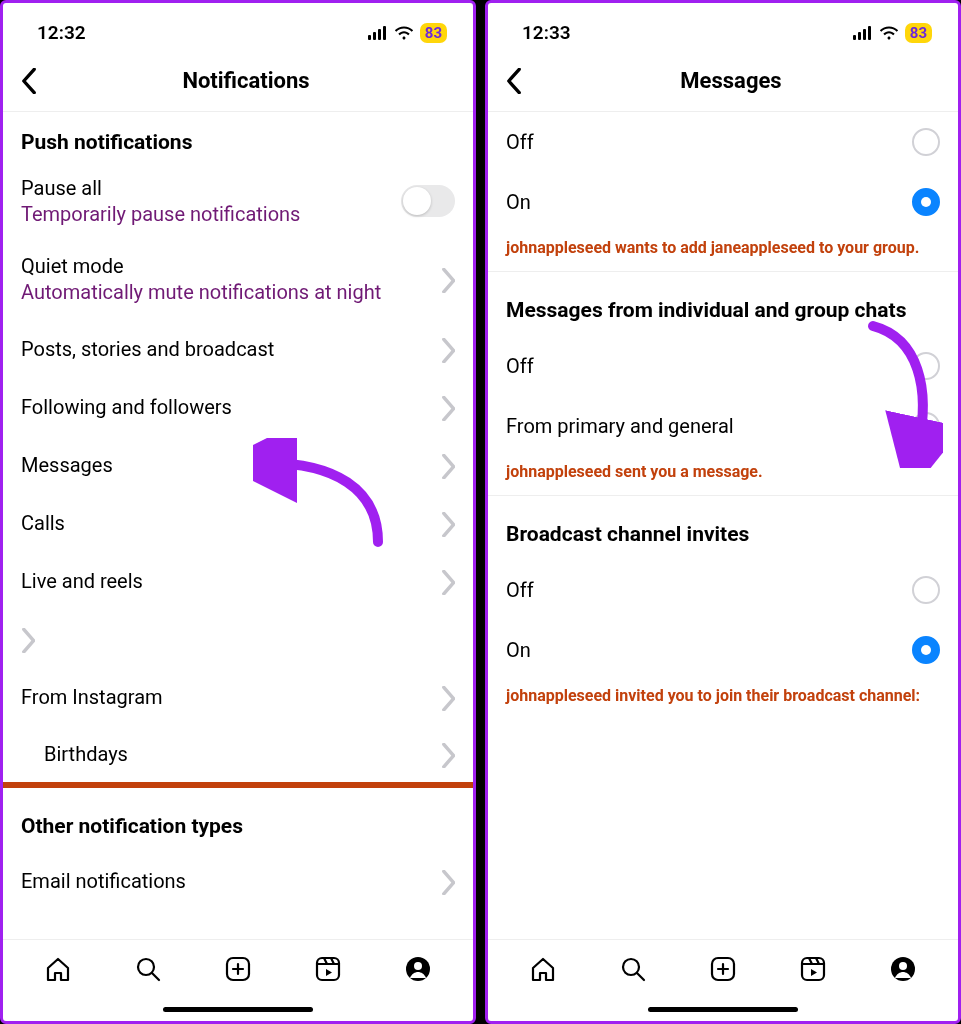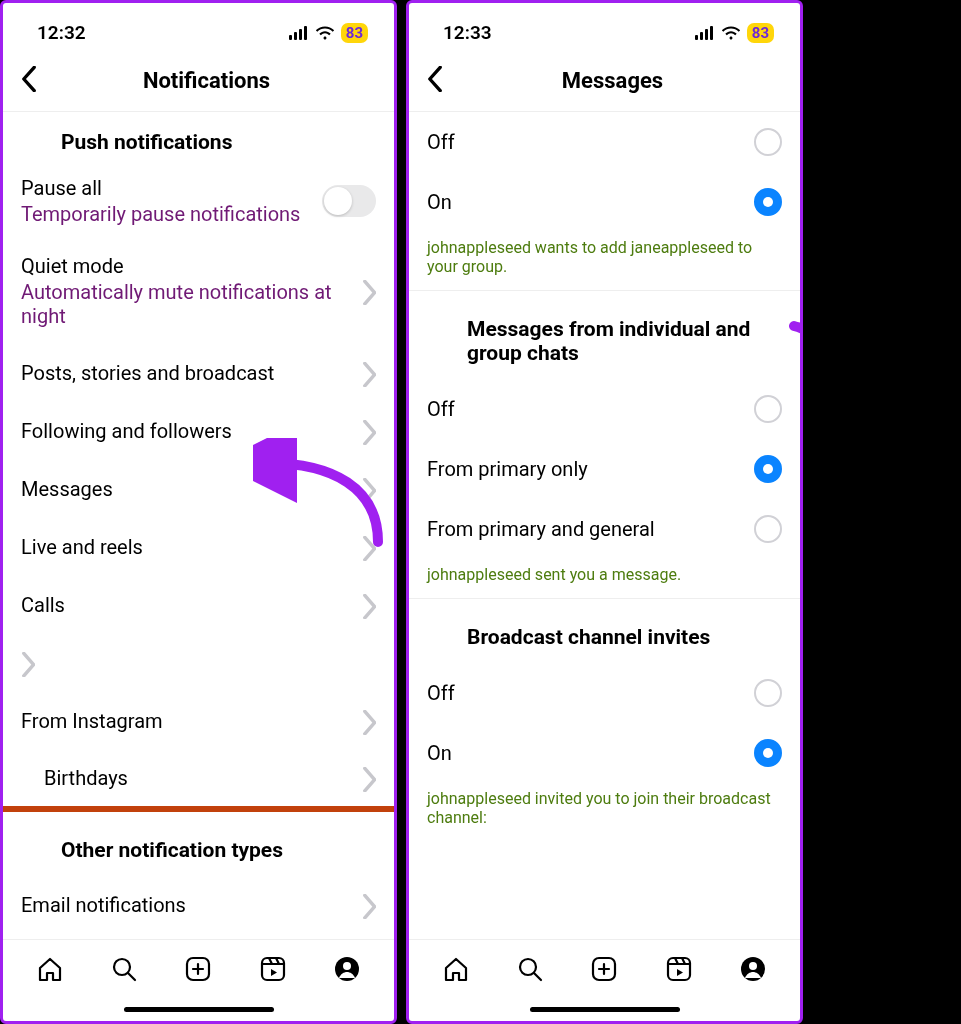--- a/index.html
+++ b/index.html
@@ -7,21 +7,21 @@
     font-family: -apple-system, BlinkMacSystemFont, "Segoe UI", Roboto, Helvetica, Arial, sans-serif;
     background: #000;
     width: 961px;
     height: 1024px;
     display: flex;
     gap: 9px;
     padding: 0;
     position: relative;
   }
   .phone {
-    width: 397px;
+    width: 476px;
     height: 1024px;
     background: #fff;
     border: 3px solid #a020f0;
     border-radius: 6px;
     display: flex;
     flex-direction: column;
     position: relative;
     overflow: hidden;
   }
   .status-bar {
@@ -36,21 +36,21 @@
   .battery-badge {
     background: #ffd60a;
     border-radius: 7px;
     padding: 1px 5px;
     font-size: 15px;
     font-weight: 700;
     color: #6d28d9;
   }
   .nav-header {
     display: flex;
-    align-items: flex-end;
+    align-items: center;
     padding: 14px 12px 18px 28px;
     border-bottom: 1px solid #eee;
     position: relative;
   }
   .nav-back {
     position: absolute;
     left: 12px;
     width: 28px; height: 28px;
     display:flex; align-items:center; justify-content:center;
   }
@@ -58,22 +58,21 @@
   .nav-title {
     flex: 1;
     text-align: center;
     font-size: 22px;
     font-weight: 700;
   }
   .scroll { flex: 1; overflow: hidden; }
   .section-title {
     font-size: 21px;
     font-weight: 700;
-    padding: 26px 18px 14px 30px;
-    margin-left: 28px;
+    padding: 26px 18px 14px 18px;
   }
   .section-title.tight { padding-top: 18px; }
   .item-row {
     display: flex;
     align-items: center;
     padding: 16px 18px;
     min-height: 58px;
   }
   .item-labels { flex: 1; display:flex; flex-direction:column; gap:2px;}
   .item-label { font-size: 20px; font-weight: 400; color:#000; }
@@ -85,23 +84,24 @@
     position:relative;
     flex-shrink:0;
   }
   .toggle .knob {
     position:absolute; left:2px; top:2px;
     width:28px; height:28px; border-radius:50%;
     background:#fff; box-shadow:0 1px 3px rgba(0,0,0,0.2);
   }
   .footer-text {
     font-size: 16px;
-    color:#4d7c0f;
+    color:#c2410c;
     padding: 6px 18px 14px 18px;
     border-bottom:1px solid #eee;
+    font-weight:bold;
   }
   .section-bottom-border { border-bottom:6px solid #c2410c;padding-left:41px; }
 
   .radio {
     width:28px; height:28px; border-radius:50%;
     border:2px solid #d1d1d6; flex-shrink:0;
     position:relative; background:#fff;
   }
   .radio.selected { border-color:#0a84ff; background:#0a84ff;}
   .radio.selected::after {
@@ -213,31 +213,31 @@
           <span class="item-label">Messages</span>
         </div>
       <span class="chevron">
           <svg viewBox="0 0 10 18">
             <path d="M2 1l7 8-7 8" stroke="#c7c7cc" stroke-width="2.5" fill="none" stroke-linecap="round" stroke-linejoin="round"></path>
           </svg>
         </span>
     </div>
     <div class="item-row">
       <div class="item-labels">
+          <span class="item-label">Calls</span>
+        </div>
+      <span class="chevron">
+          <svg viewBox="0 0 10 18">
+            <path d="M2 1l7 8-7 8" stroke="#c7c7cc" stroke-width="2.5" fill="none" stroke-linecap="round" stroke-linejoin="round"></path>
+          </svg>
+        </span>
+    </div>
+    <div class="item-row">
+      <div class="item-labels">
           <span class="item-label">Live and reels</span>
-        </div>
-      <span class="chevron">
-          <svg viewBox="0 0 10 18">
-            <path d="M2 1l7 8-7 8" stroke="#c7c7cc" stroke-width="2.5" fill="none" stroke-linecap="round" stroke-linejoin="round"></path>
-          </svg>
-        </span>
-    </div>
-    <div class="item-row">
-      <div class="item-labels">
-          <span class="item-label">Calls</span>
         </div>
       <span class="chevron">
           <svg viewBox="0 0 10 18">
             <path d="M2 1l7 8-7 8" stroke="#c7c7cc" stroke-width="2.5" fill="none" stroke-linecap="round" stroke-linejoin="round"></path>
           </svg>
         </span>
     </div>
     <div class="item-row">
       <span class="chevron">
           <svg viewBox="0 0 10 18">
@@ -366,24 +366,20 @@
       <div class="radio selected"></div>
     </div>
     <div class="footer-text">johnappleseed wants to add janeappleseed to your group.</div>
 
     <div class="section-title">Messages from individual and group chats</div>
     <div class="item-row">
       <span class="item-label" style="flex:1">Off</span>
       <div class="radio"></div>
     </div>
     <div class="item-row">
-      <span class="item-label" style="flex:1">From primary only</span>
-      <div class="radio selected"></div>
-    </div>
-    <div class="item-row">
       <span class="item-label" style="flex:1">From primary and general</span>
       <div class="radio"></div>
     </div>
     <div class="footer-text">johnappleseed sent you a message.</div>
 
     <div class="section-title">Broadcast channel invites</div>
     <div class="item-row">
       <span class="item-label" style="flex:1">Off</span>
       <div class="radio"></div>
     </div>

